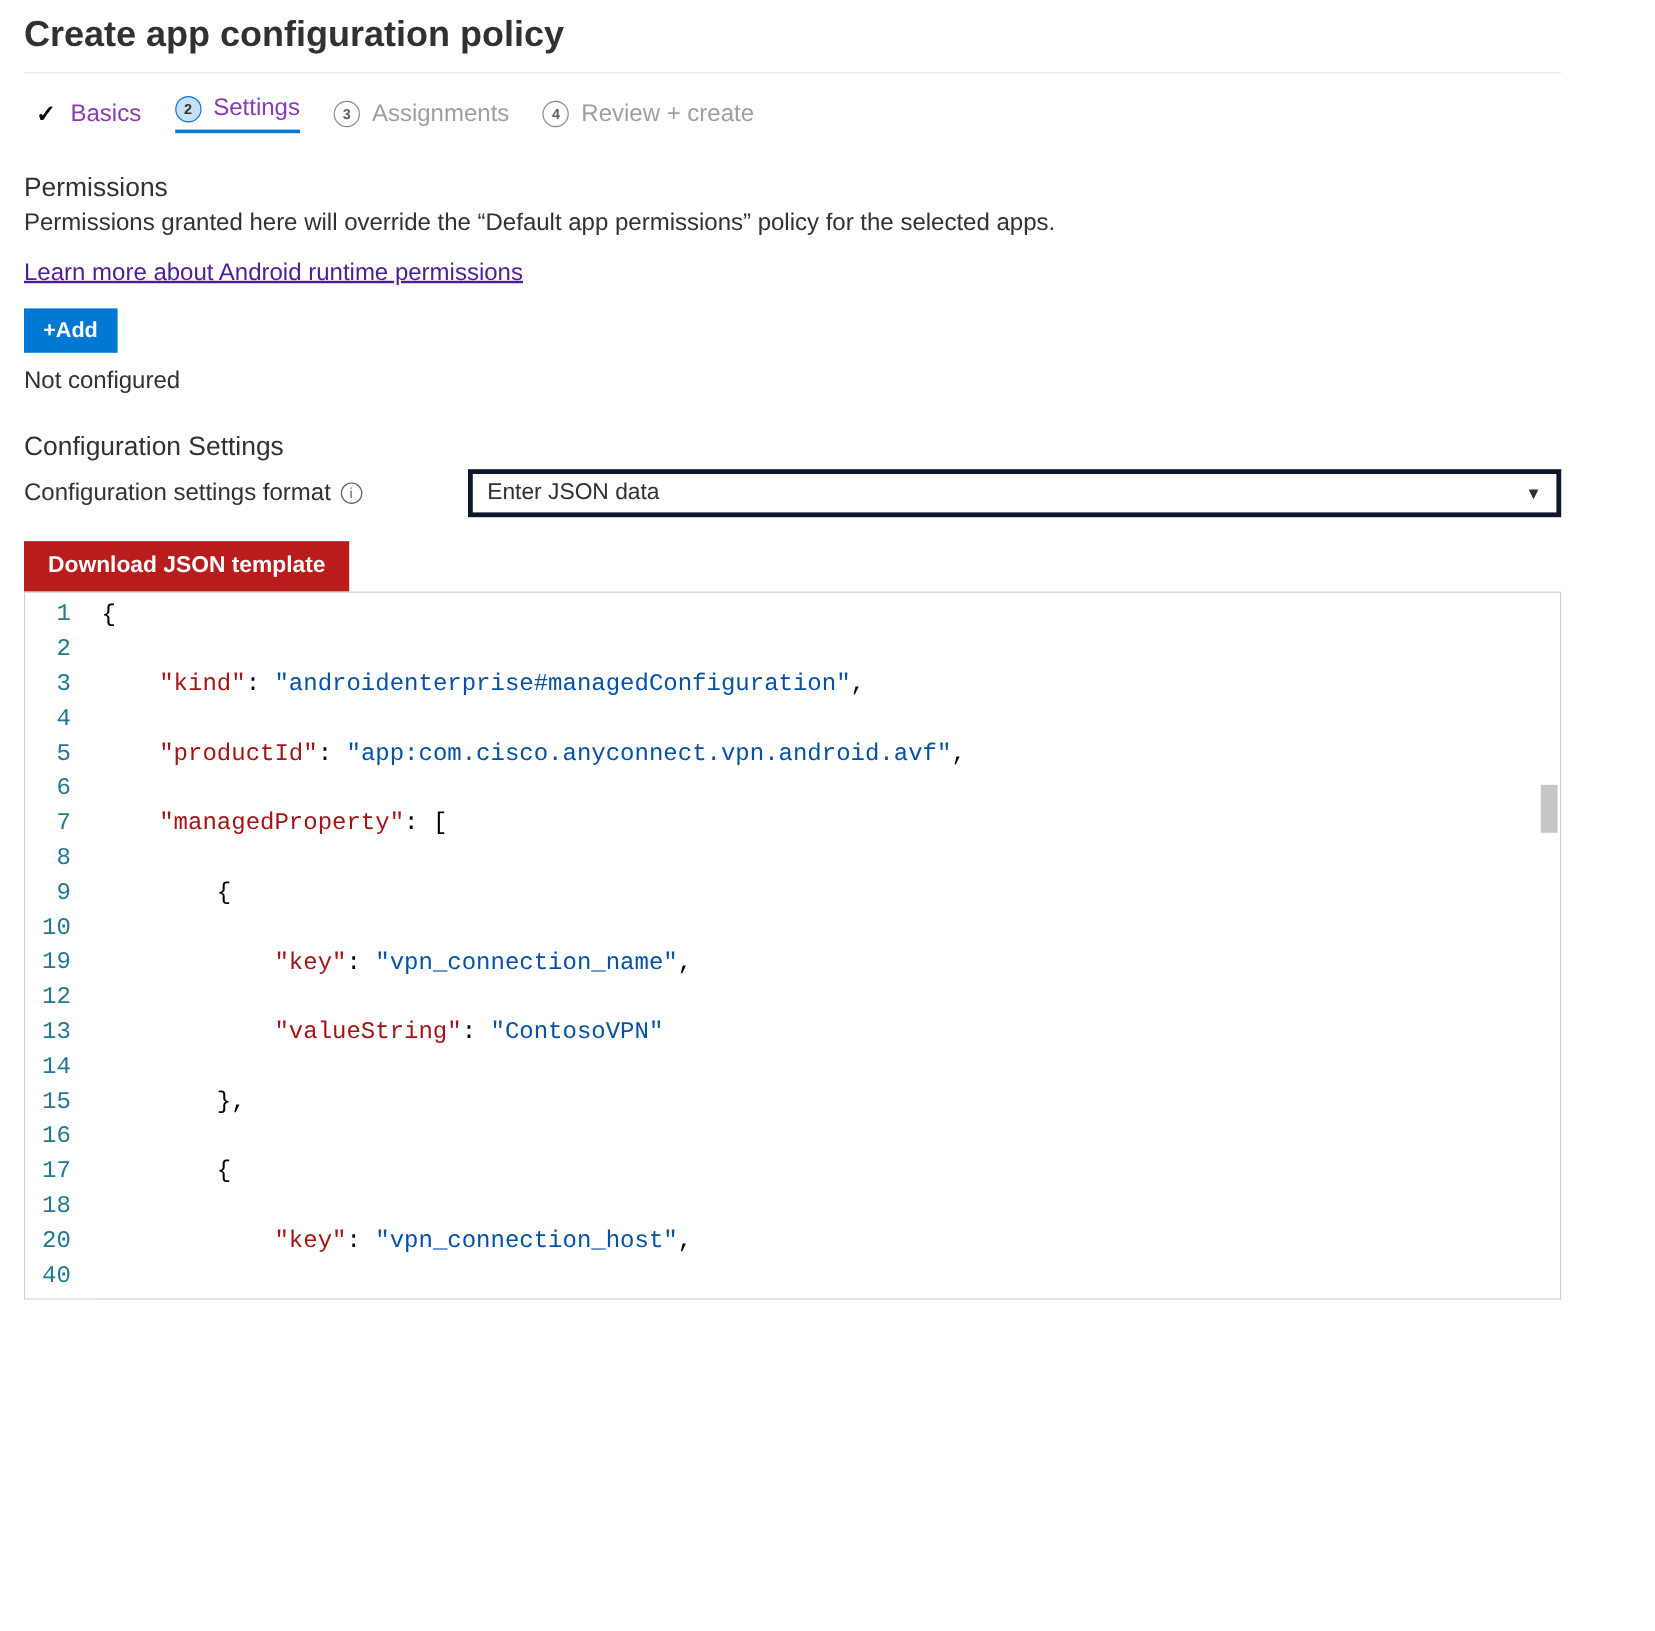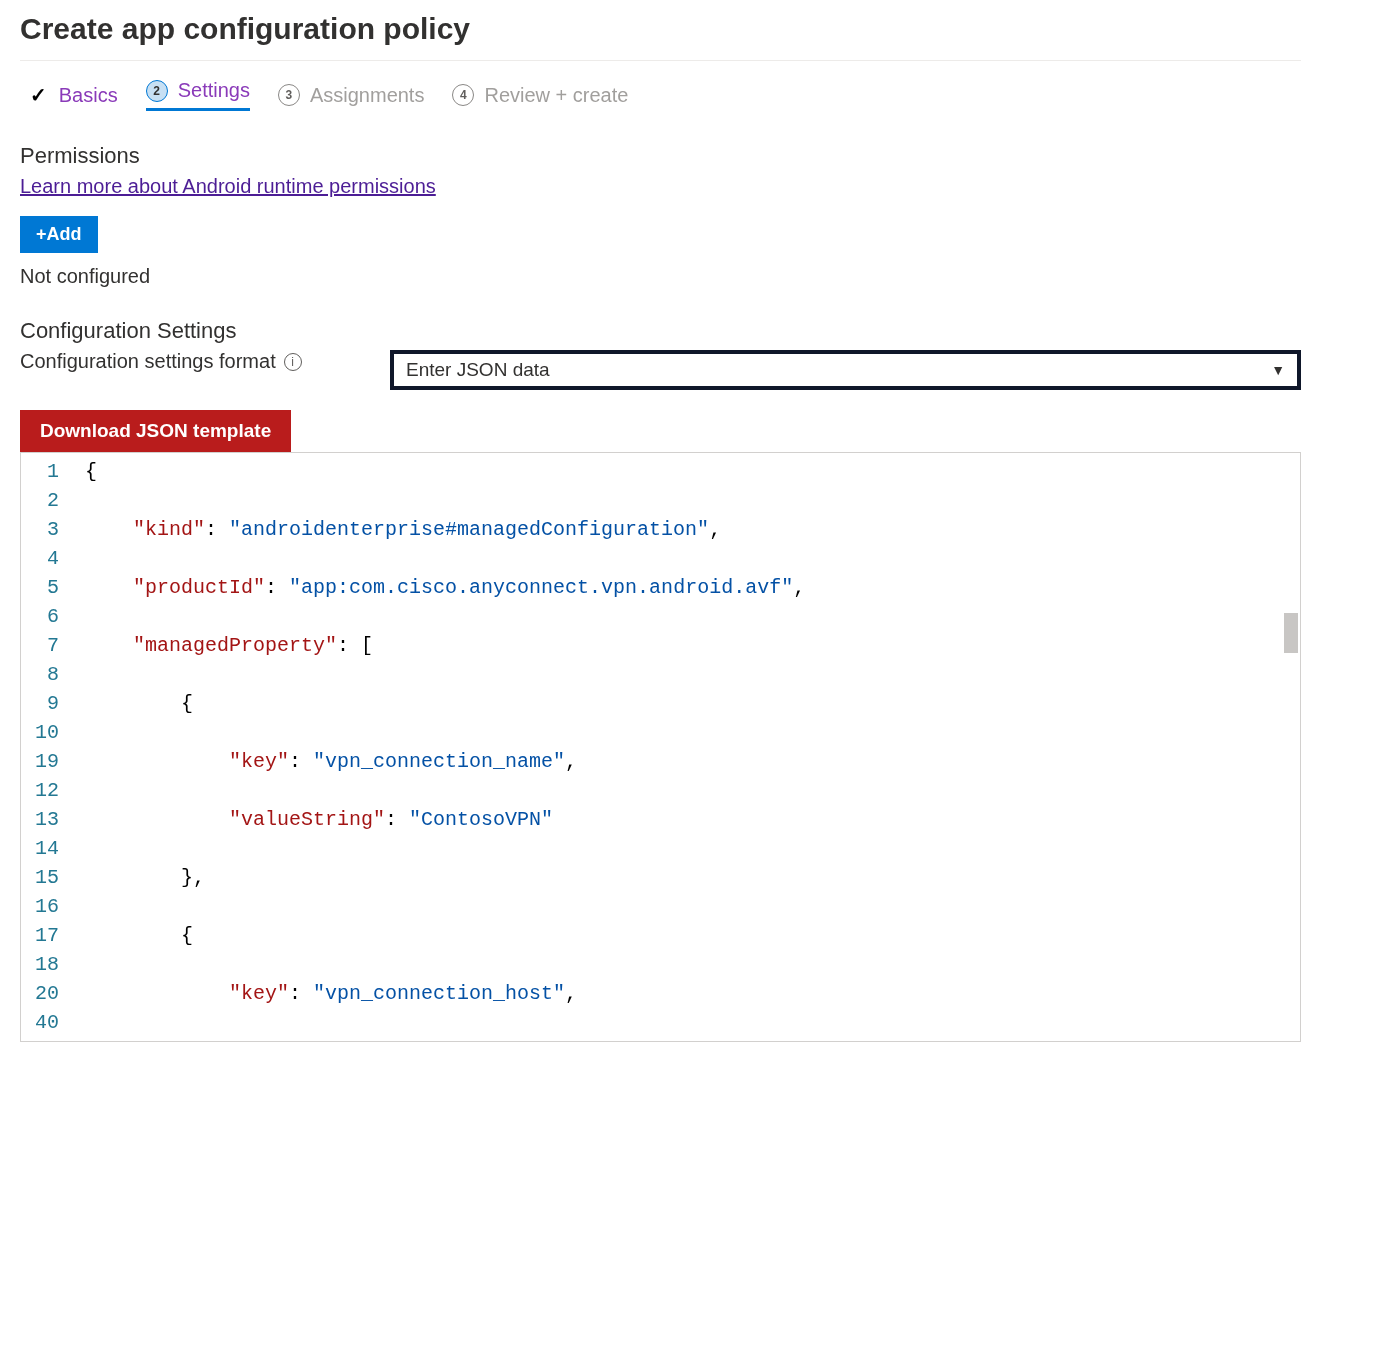--- a/index.html
+++ b/index.html
@@ -38,21 +38,21 @@
   .link { color:#4c1d95; text-decoration: underline; font-size:20px; }
 
   .btn-primary {
     background:#0078d4; color:#fff; border:none;
     padding: 8px 18px; font-size:18px; font-weight:600;
     cursor:pointer; margin: 18px 0 12px 0;
   }
   .btn-primary.small { padding:8px 16px; }
   .status-text { font-size:20px; margin-bottom:30px; }
 
-  .form-row { display:flex; align-items:flex-start; gap:20px; margin:6px 0 20px 0; }
+  .form-row { display:flex; align-items:center; gap:20px; margin:6px 0 20px 0; }
   .form-label { font-size:20px; display:flex; align-items:center; gap:8px; width:350px; }
   .info-icon {
     width:18px; height:18px; border:1px solid #605e5c; border-radius:50%;
     display:inline-flex; align-items:center; justify-content:center;
     font-size:12px; color:#605e5c; font-style:normal;
   }
   .select-box {
     flex:1; border:4px solid #0f172a; height:40px;
     display:flex; align-items:center; justify-content:space-between;
     padding:0 12px; font-size:19px; cursor:pointer;
@@ -115,20 +115,21 @@
       <span class="step-label">Assignments</span>
     </div>
     <div class="step inactive">
       <span class="step-circle">4</span>
       <span class="step-label">Review + create</span>
     </div>
   </div>
 
   
   <div class="section-h">Permissions</div>
+  <div class="section-p">Permissions granted here will override the “Default app permissions” policy for the selected apps.</div>
   <a href="#" class="link">Learn more about Android runtime permissions</a>
   <div>
     <button class="btn-primary small">+Add</button>
   </div>
   <div class="status-text">Not configured</div>
 
   
   <div class="section-h">Configuration Settings</div>
   <div class="form-row">
     <div class="form-label">

